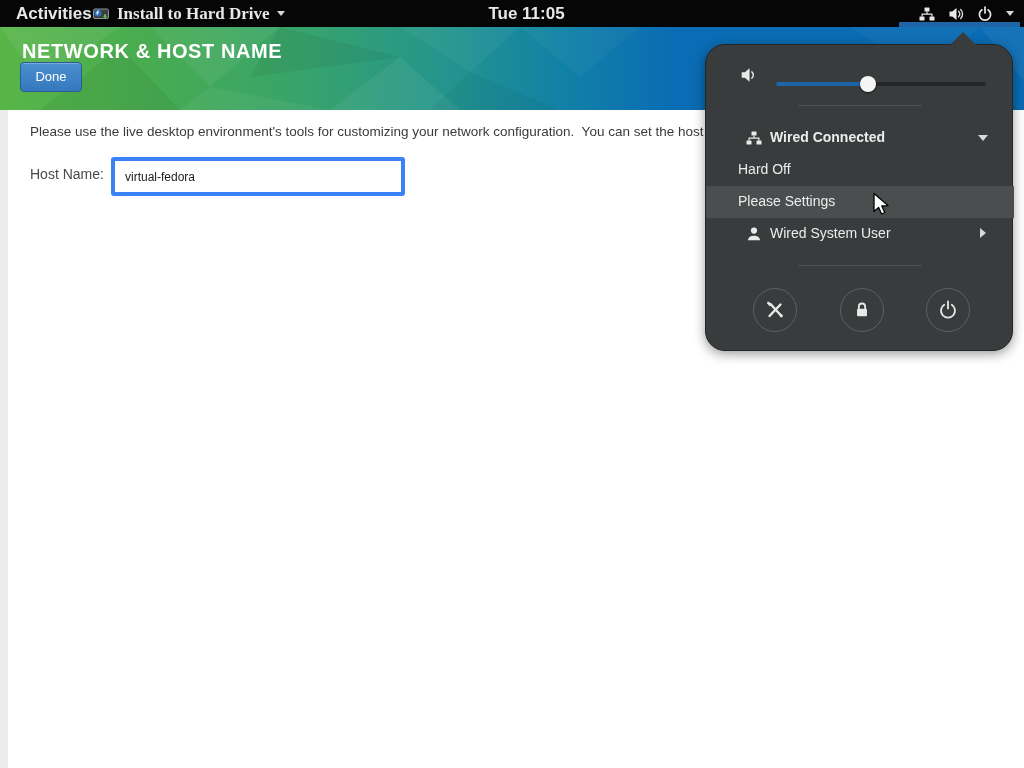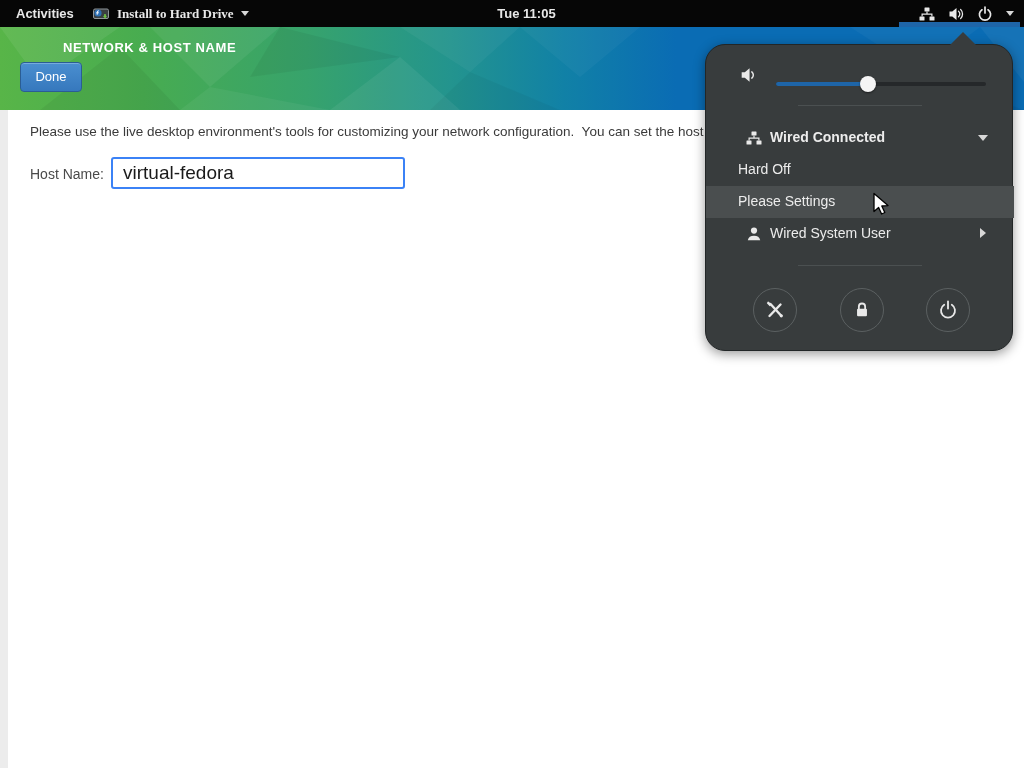--- a/index.html
+++ b/index.html
@@ -2,43 +2,43 @@
 <html><head>
 <meta charset="utf-8">
 <style>
   * { margin:0; padding:0; box-sizing:border-box; }
   html,body { width:1024px; height:768px; overflow:hidden; }
   body { font-family:"Liberation Sans","DejaVu Sans",sans-serif; }
   #screen { position:relative; width:1024px; height:768px; background:#ececec; }
 
   
   .topbar { position:absolute; left:0; top:0; width:1024px; height:27px; background:#060606; color:#e8e8e8; z-index:30; }
-  .tb-item { position:absolute; top:0; height:27px; line-height:27px; font-size:13px; font-weight:600; color:#e8e8e8; cursor:default; }
+  .tb-item { position:absolute; top:0; height:27px; line-height:27px; font-size:17px; font-weight:600; color:#e8e8e8; cursor:default; }
   .activities { left:10px; padding:0 6px; }
   .appmenu { left:92px; display:flex; align-items:center; gap:7px;font-family:Liberation Serif, serif; }
   .clock { left:0; width:1024px; text-align:center; font-weight:700;padding-left:29px; }
   .status-area { position:absolute; right:10px; top:0; height:27px; display:flex; align-items:center; gap:13px; }
   .menu-open-highlight { position:absolute; left:899px; top:22px; width:121px; height:5px; }
   .chev { display:inline-block; width:0; height:0; border-left:4px solid transparent; border-right:4px solid transparent; border-top:5px solid #d8d8d8; }
 
   
   .hub-header { position:absolute; left:0; top:27px; width:1024px; height:83px;
     background:linear-gradient(90deg,#58b548 0%,#48ac50 14%,#37a36c 30%,#23948e 44%,#1181a6 55%,#0a6cb4 66%,#0a6cb4 100%); }
   .hub-header svg.facets { position:absolute; left:0; top:0; }
-  .hub-title { position:absolute; left:22px; top:13px; font-size:13px; font-weight:700; letter-spacing:.6px; color:#ffffff;margin-left:41px; }
+  .hub-title { position:absolute; left:22px; top:13px; font-size:20px; font-weight:700; letter-spacing:.6px; color:#ffffff; }
   .done-btn { position:absolute; left:20px; top:35px; width:62px; height:30px;
     background:linear-gradient(#4a8fd0,#3678bd); border:1px solid #2a5d94; border-radius:4px;
     color:#fff; font-size:13px; font-family:inherit; text-align:center; line-height:28px; cursor:default; box-shadow:inset 0 1px 0 rgba(255,255,255,.25); }
 
   
   .content { position:absolute; left:8px; top:110px; width:1024px; height:658px; background:#ffffff; }
   .instruction { position:absolute; left:22px; top:14px; width:684px; font-size:13.5px; color:#3a3a3a; white-space:pre; overflow:hidden; }
   .hostname-label { position:absolute; left:22px; top:56px; font-size:14px; color:#4a4a4a; }
-  .hostname-input { position:absolute; left:103px; top:47px; width:294px; height:32px; background:#fff;
-    border:2px solid #3b82f6; border-radius:3px; padding:0 10px; font-size:19px; color:#1a1a1a; font-family:inherit; outline:none; }
+  .hostname-input { position:absolute; left:103px; top:47px; width:294px; height:39px; background:#fff;
+    border:4px solid #3b82f6; border-radius:3px; padding:0 10px; font-size:12px; color:#1a1a1a; font-family:inherit; outline:none; }
 
   
   .popover { position:absolute; left:705px; top:44px; width:308px; height:307px; background:#383c3d;
     border:1px solid #222627; border-radius:20px; box-shadow:0 3px 12px rgba(0,0,0,.4); z-index:40; color:#e9e9e9; }
   .popover .notch { position:absolute; left:244px; top:-13px; width:0; height:0;
     border-left:13px solid transparent; border-right:13px solid transparent; border-bottom:13px solid #383c3d; }
   .vol-row { position:absolute; left:0; top:10px; width:308px; height:40px; }
   .vol-icon { position:absolute; left:34px; top:11px; }
   .vol-slider { position:absolute; left:70px; top:27px; width:210px; height:4px; background:#25282a; border-radius:3px; }
   .vol-fill { position:absolute; left:0; top:0; height:4px; background:#1e65a8; border-radius:3px 0 0 3px; }

